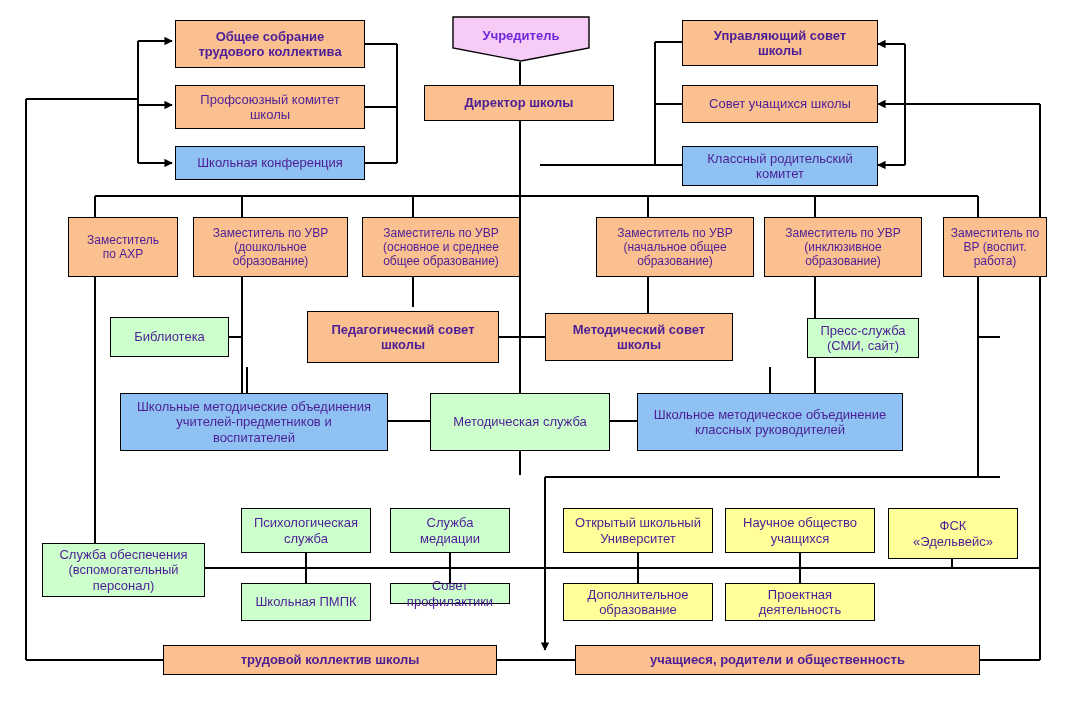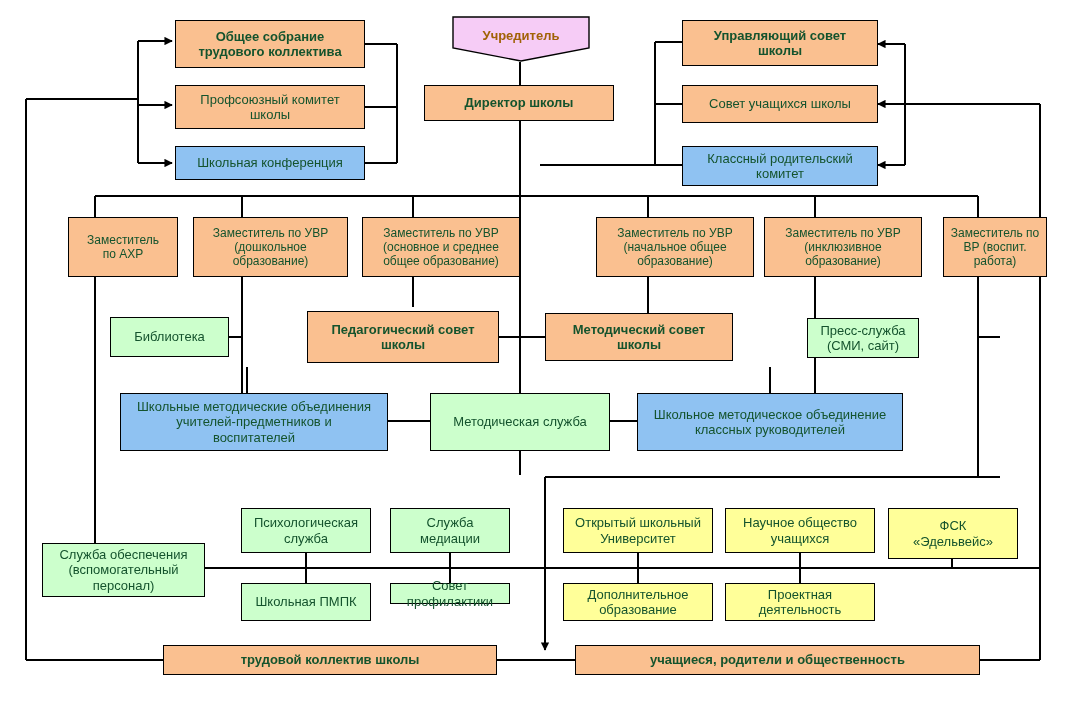--- a/index.html
+++ b/index.html
@@ -28,21 +28,21 @@
   }
   .node {
     position: absolute;
     box-sizing: border-box;
     border: 1px solid #000000;
     display: flex;
     align-items: center;
     justify-content: center;
     text-align: center;
     line-height: 1.18;
-    color: #14532d;
+    color: #4c1d95;
     z-index: 5;
   }
   .node span {
     display: block;
     padding: 0 3px;
     white-space: pre-line;
   }
   
   .c-orange { background: #fac090; }
   .c-blue   { background: #8fc2f2; }
@@ -67,21 +67,21 @@
     position: absolute;
     left: 0; top: 0;
     width: 100%;
     height: 100%;
   }
   .banner .label {
     position: relative;
     z-index: 2;
     font-weight: bold;
     font-size: 13px;
-    color: #a16207;
+    color: #6d28d9;
     padding-top: 12px;
   }
 </style>
 </head>
 <body>
 
 <div id="canvas">
 
   <svg id="wires" viewBox="0 0 1066 701" width="1066" height="701" xmlns="http://www.w3.org/2000/svg">
     <defs>

